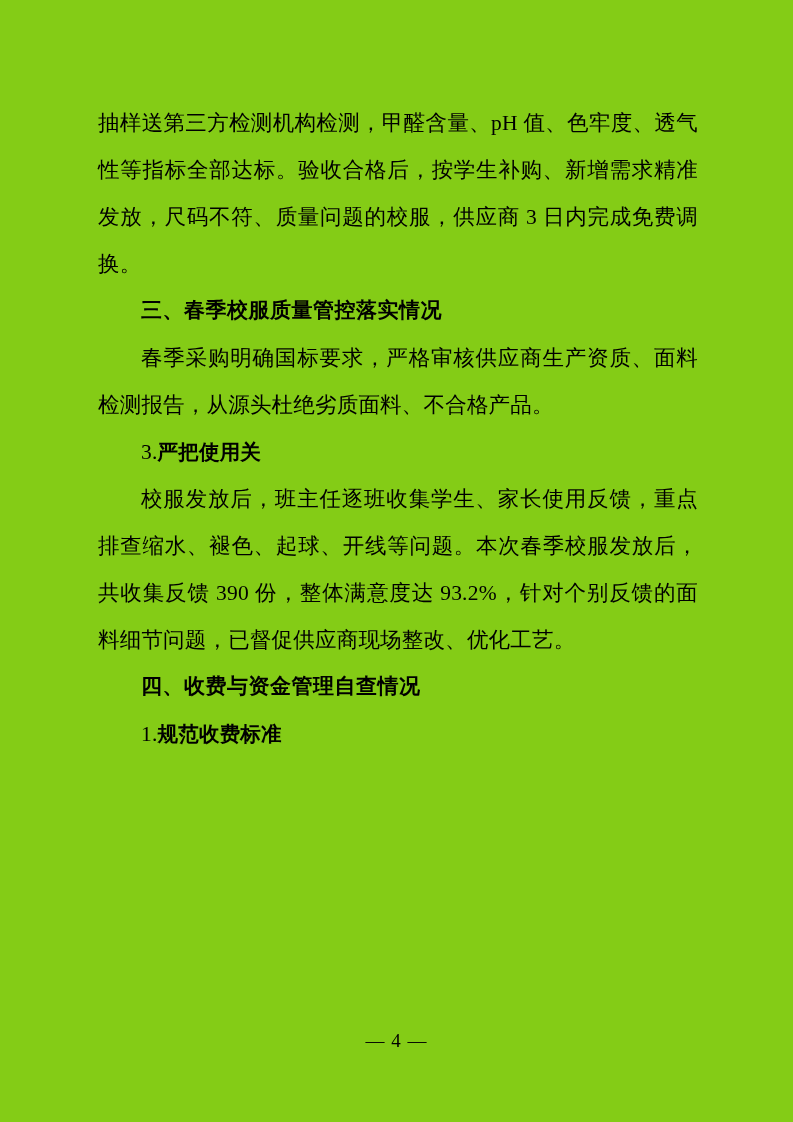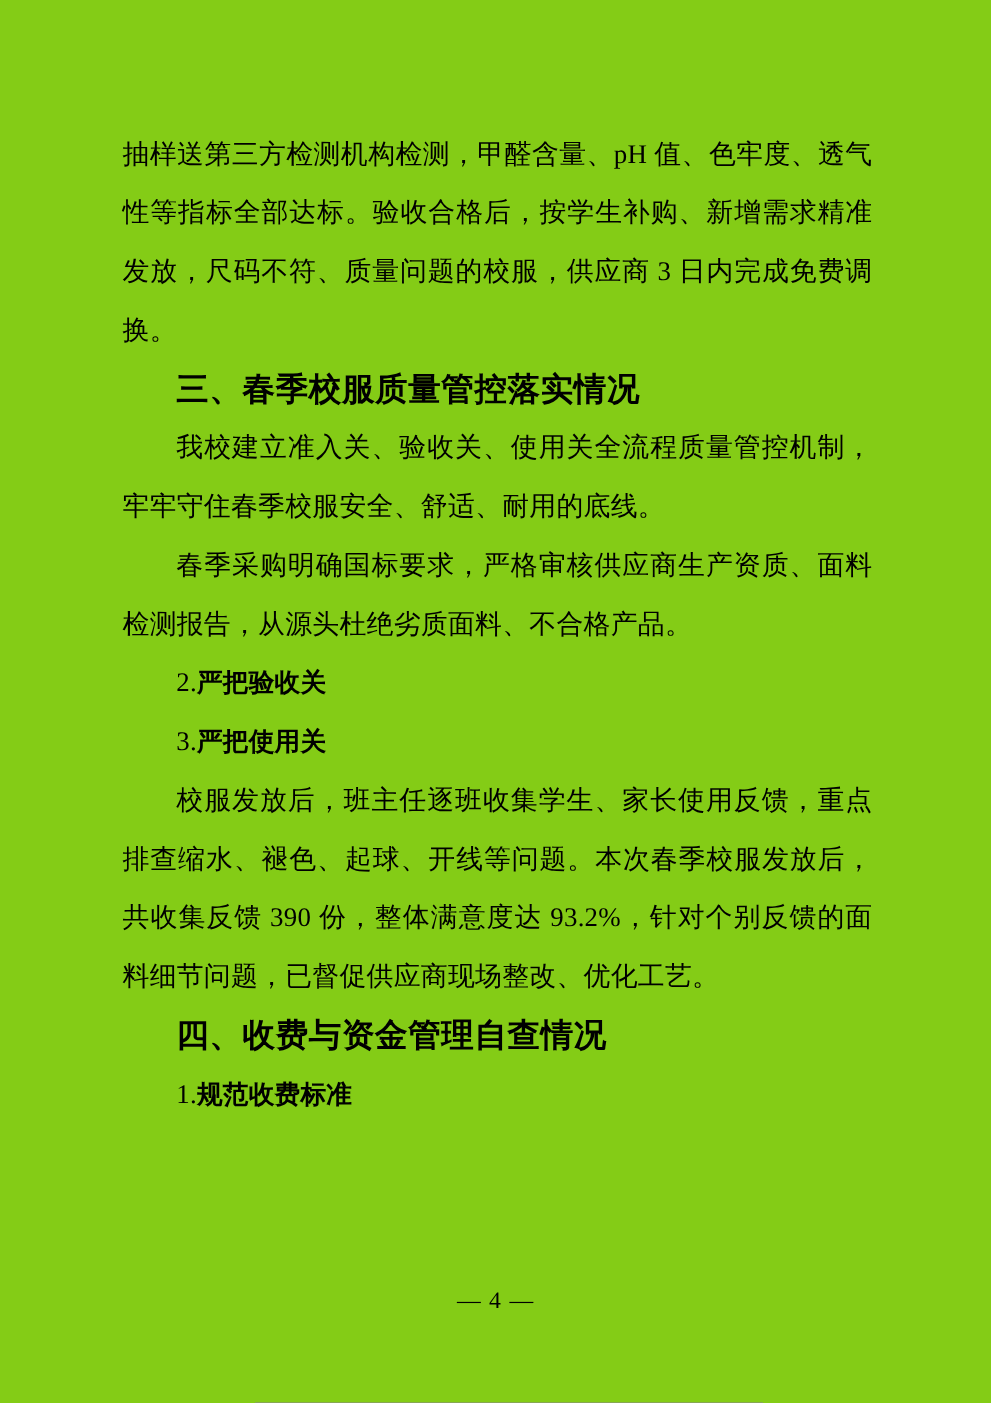--- a/index.html
+++ b/index.html
@@ -34,22 +34,22 @@
     text-justify: inter-ideograph;
     letter-spacing: 0.2px;
     font-family: "Liberation Serif", "DejaVu Serif", serif;
   }
   p.indent {
     text-indent: 43px;
   }
   p.heading {
     text-indent: 43px;
     font-weight: bold;
-    font-family: Liberation Serif, serif;
-    font-size: 26px;
+    font-family: Liberation Mono, monospace;
+    font-size: 21px;
     letter-spacing: 0.5px;
   }
   p.flush {
     text-indent: 0;
   }
   .subhead {
     text-indent: 43px;
     font-size: 21.5px;
   }
   .subhead .num {
@@ -75,26 +75,24 @@
 </head>
 <body>
 
 <div class="page">
   <div class="content">
 
     <p class="flush">抽样送第三方检测机构检测，甲醛含量、pH 值、色牢度、透气性等指标全部达标。验收合格后，按学生补购、新增需求精准发放，尺码不符、质量问题的校服，供应商 3 日内完成免费调换。</p>
 
     <p class="heading">三、春季校服质量管控落实情况</p>
 
-    <p class="indent">我校建立准入关、验收关、使用关全流程质量管控机制，牢牢守住春季校服安全、舒适、耐用的底线。</p>
 
 
     <p class="indent">春季采购明确国标要求，严格审核供应商生产资质、面料检测报告，从源头杜绝劣质面料、不合格产品。</p>
 
-    <p class="subhead"><span class="num">2.</span><span class="bold">严把验收关</span></p>
 
 
     <p class="subhead"><span class="num">3.</span><span class="bold">严把使用关</span></p>
 
     <p class="indent">校服发放后，班主任逐班收集学生、家长使用反馈，重点排查缩水、褪色、起球、开线等问题。本次春季校服发放后，共收集反馈 390 份，整体满意度达 93.2%，针对个别反馈的面料细节问题，已督促供应商现场整改、优化工艺。</p>
 
     <p class="heading">四、收费与资金管理自查情况</p>
 
 
     <p class="subhead"><span class="num">1.</span><span class="bold">规范收费标准</span></p>

